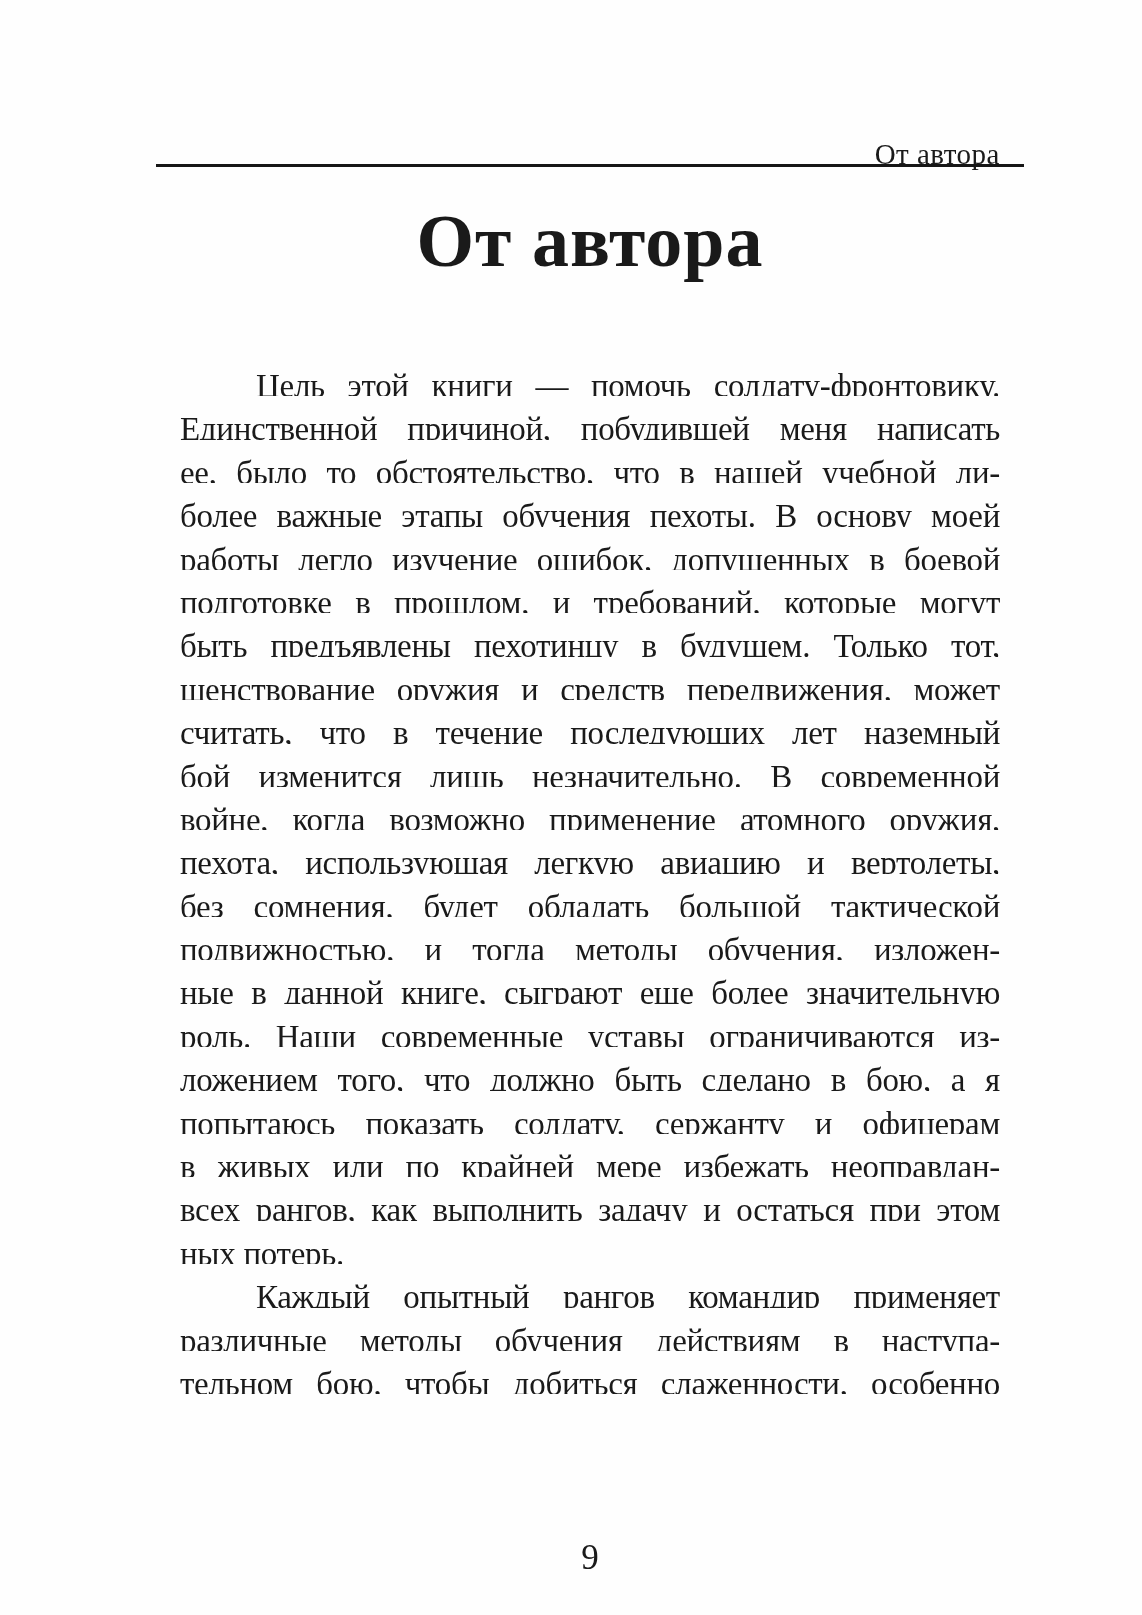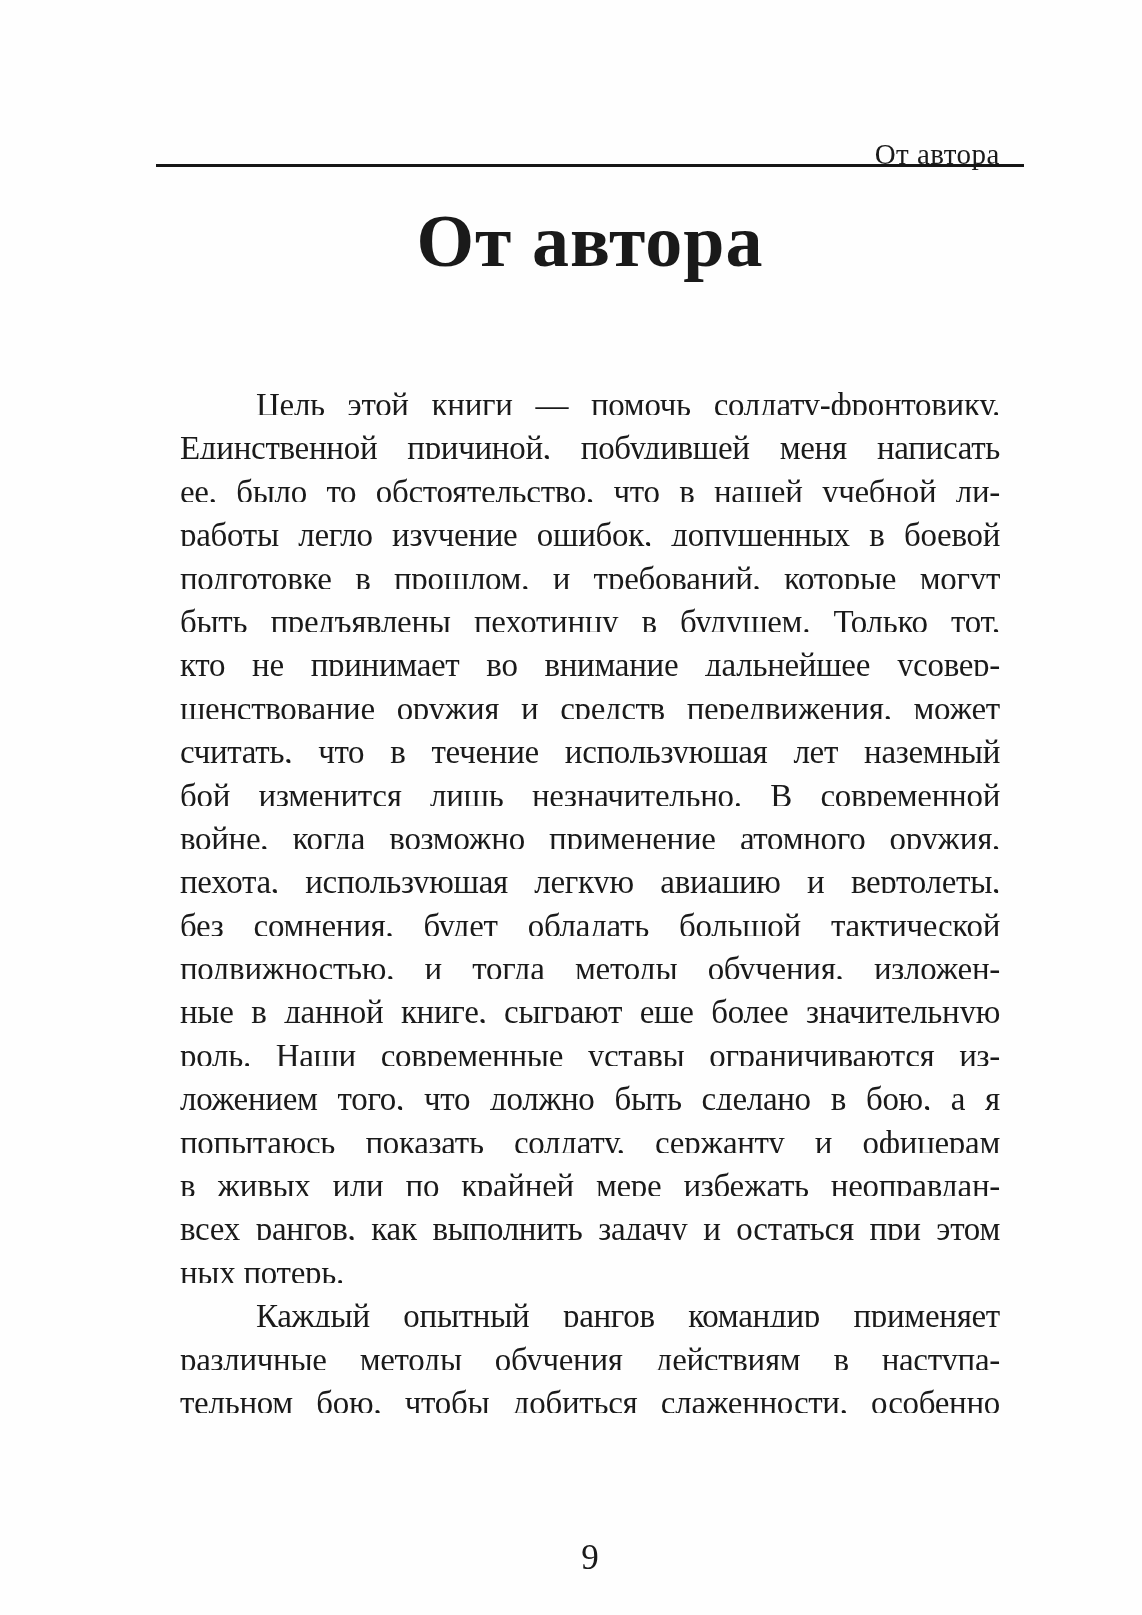--- a/index.html
+++ b/index.html
@@ -46,21 +46,21 @@
     left: 132px;
     width: 868px;
     text-align: center;
     font-size: 74px;
     line-height: 82px;
     font-weight: bold;
     letter-spacing: 1px;
   }
   .body-text {
     position: absolute;
-    top: 336px;
+    top: 317px;
     left: 132px;
     width: 868px;
     font-size: 33px;
     letter-spacing: -0.3px;
   }
   .line {
     height: 43.4px;
     line-height: 43.4px;
     white-space: nowrap;
     text-align: justify;
@@ -90,26 +90,26 @@
   </div>
 
   <div class="header-rule"></div>
 
   <h1 class="page-title">От автора</h1>
 
   <div class="body-text" id="body-text">
       <div class="line indent">Цель этой книги — помочь солдату-фронтовику.</div>
       <div class="line">Единственной причиной, побудившей меня написать</div>
       <div class="line">ее, было то обстоятельство, что в нашей учебной ли-</div>
+      <div class="line">более важные этапы обучения пехоты. В основу моей</div>
       <div class="line">работы легло изучение ошибок, допущенных в боевой</div>
       <div class="line">подготовке в прошлом, и требований, которые могут</div>
       <div class="line">быть предъявлены пехотинцу в будущем. Только тот,</div>
-      <div class="line">кто не принимает во внимание дальнейшее усовер-</div>
       <div class="line">шенствование оружия и средств передвижения, может</div>
-      <div class="line">считать, что в течение использующая лет наземный</div>
+      <div class="line">считать, что в течение последующих лет наземный</div>
       <div class="line">бой изменится лишь незначительно. В современной</div>
       <div class="line">войне, когда возможно применение атомного оружия,</div>
       <div class="line">пехота, использующая легкую авиацию и вертолеты,</div>
       <div class="line">без сомнения, будет обладать большой тактической</div>
       <div class="line">подвижностью, и тогда методы обучения, изложен-</div>
       <div class="line">ные в данной книге, сыграют еще более значительную</div>
       <div class="line">роль. Наши современные уставы ограничиваются из-</div>
       <div class="line">ложением того, что должно быть сделано в бою, а я</div>
       <div class="line">попытаюсь показать солдату, сержанту и офицерам</div>
       <div class="line">в живых или по крайней мере избежать неоправдан-</div>

